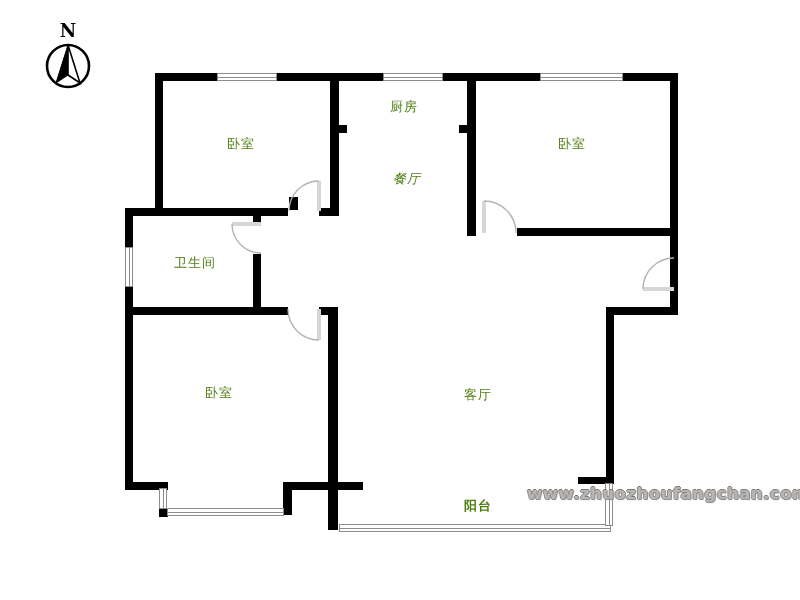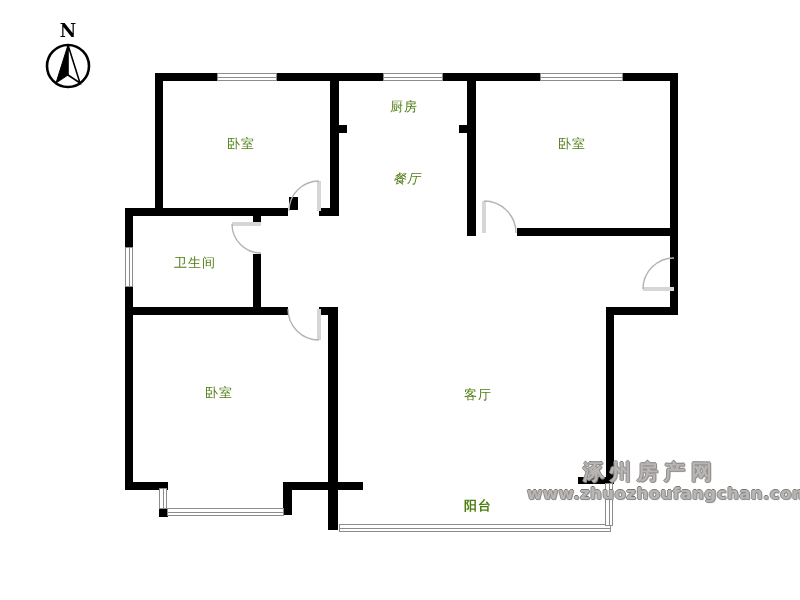--- a/index.html
+++ b/index.html
@@ -116,15 +116,14 @@
     <div class="room-label lbl-balcony">阳台</div>
   </div>
 
   <svg id="compass" viewBox="0 0 56 74" xmlns="http://www.w3.org/2000/svg">
     <text x="28" y="17" text-anchor="middle" font-family="DejaVu Serif, Liberation Serif, serif" font-size="18" font-weight="bold" fill="#000">N</text>
     <circle cx="28" cy="46" r="21" fill="none" stroke="#000" stroke-width="2.6"></circle>
     <polygon points="28,25 16,63 28,55" fill="#000" stroke="#000" stroke-width="1"></polygon>
     <polygon points="28,25 40,63 28,55" fill="#fff" stroke="#000" stroke-width="1.6"></polygon>
   </svg>
 
-  <div class="watermark" id="wm-name">涿州房产网</div>
   <div class="watermark" id="wm-url">www.zhuozhoufangchan.com</div>
 </div>
 
 </body></html>

